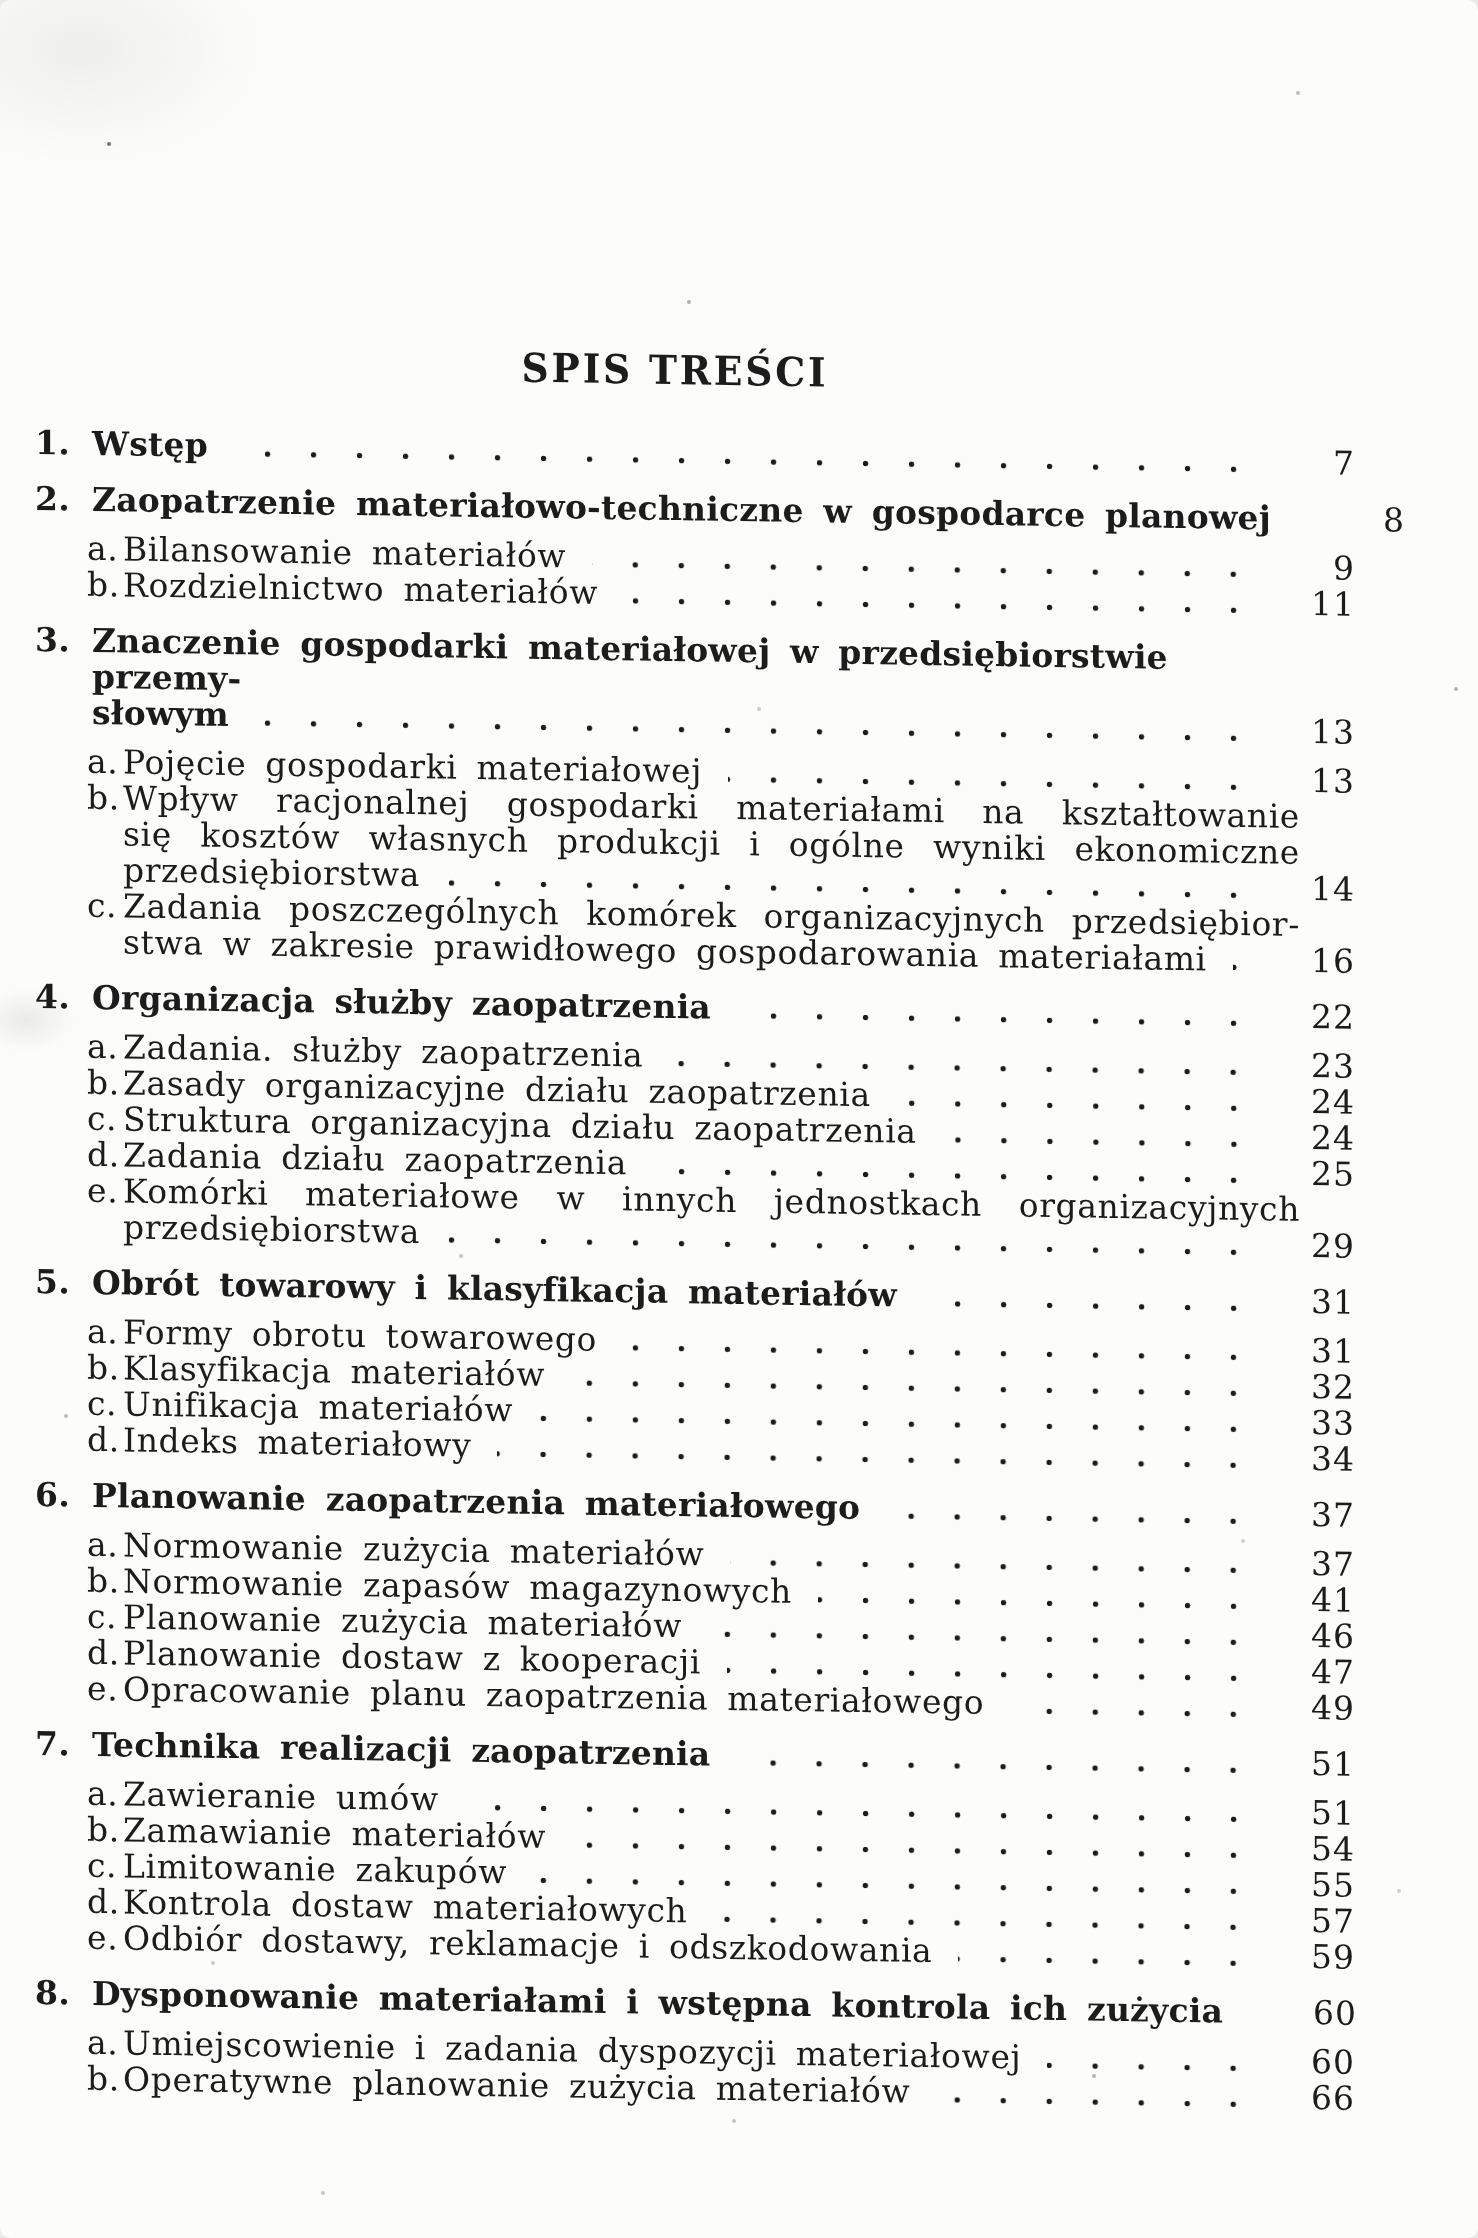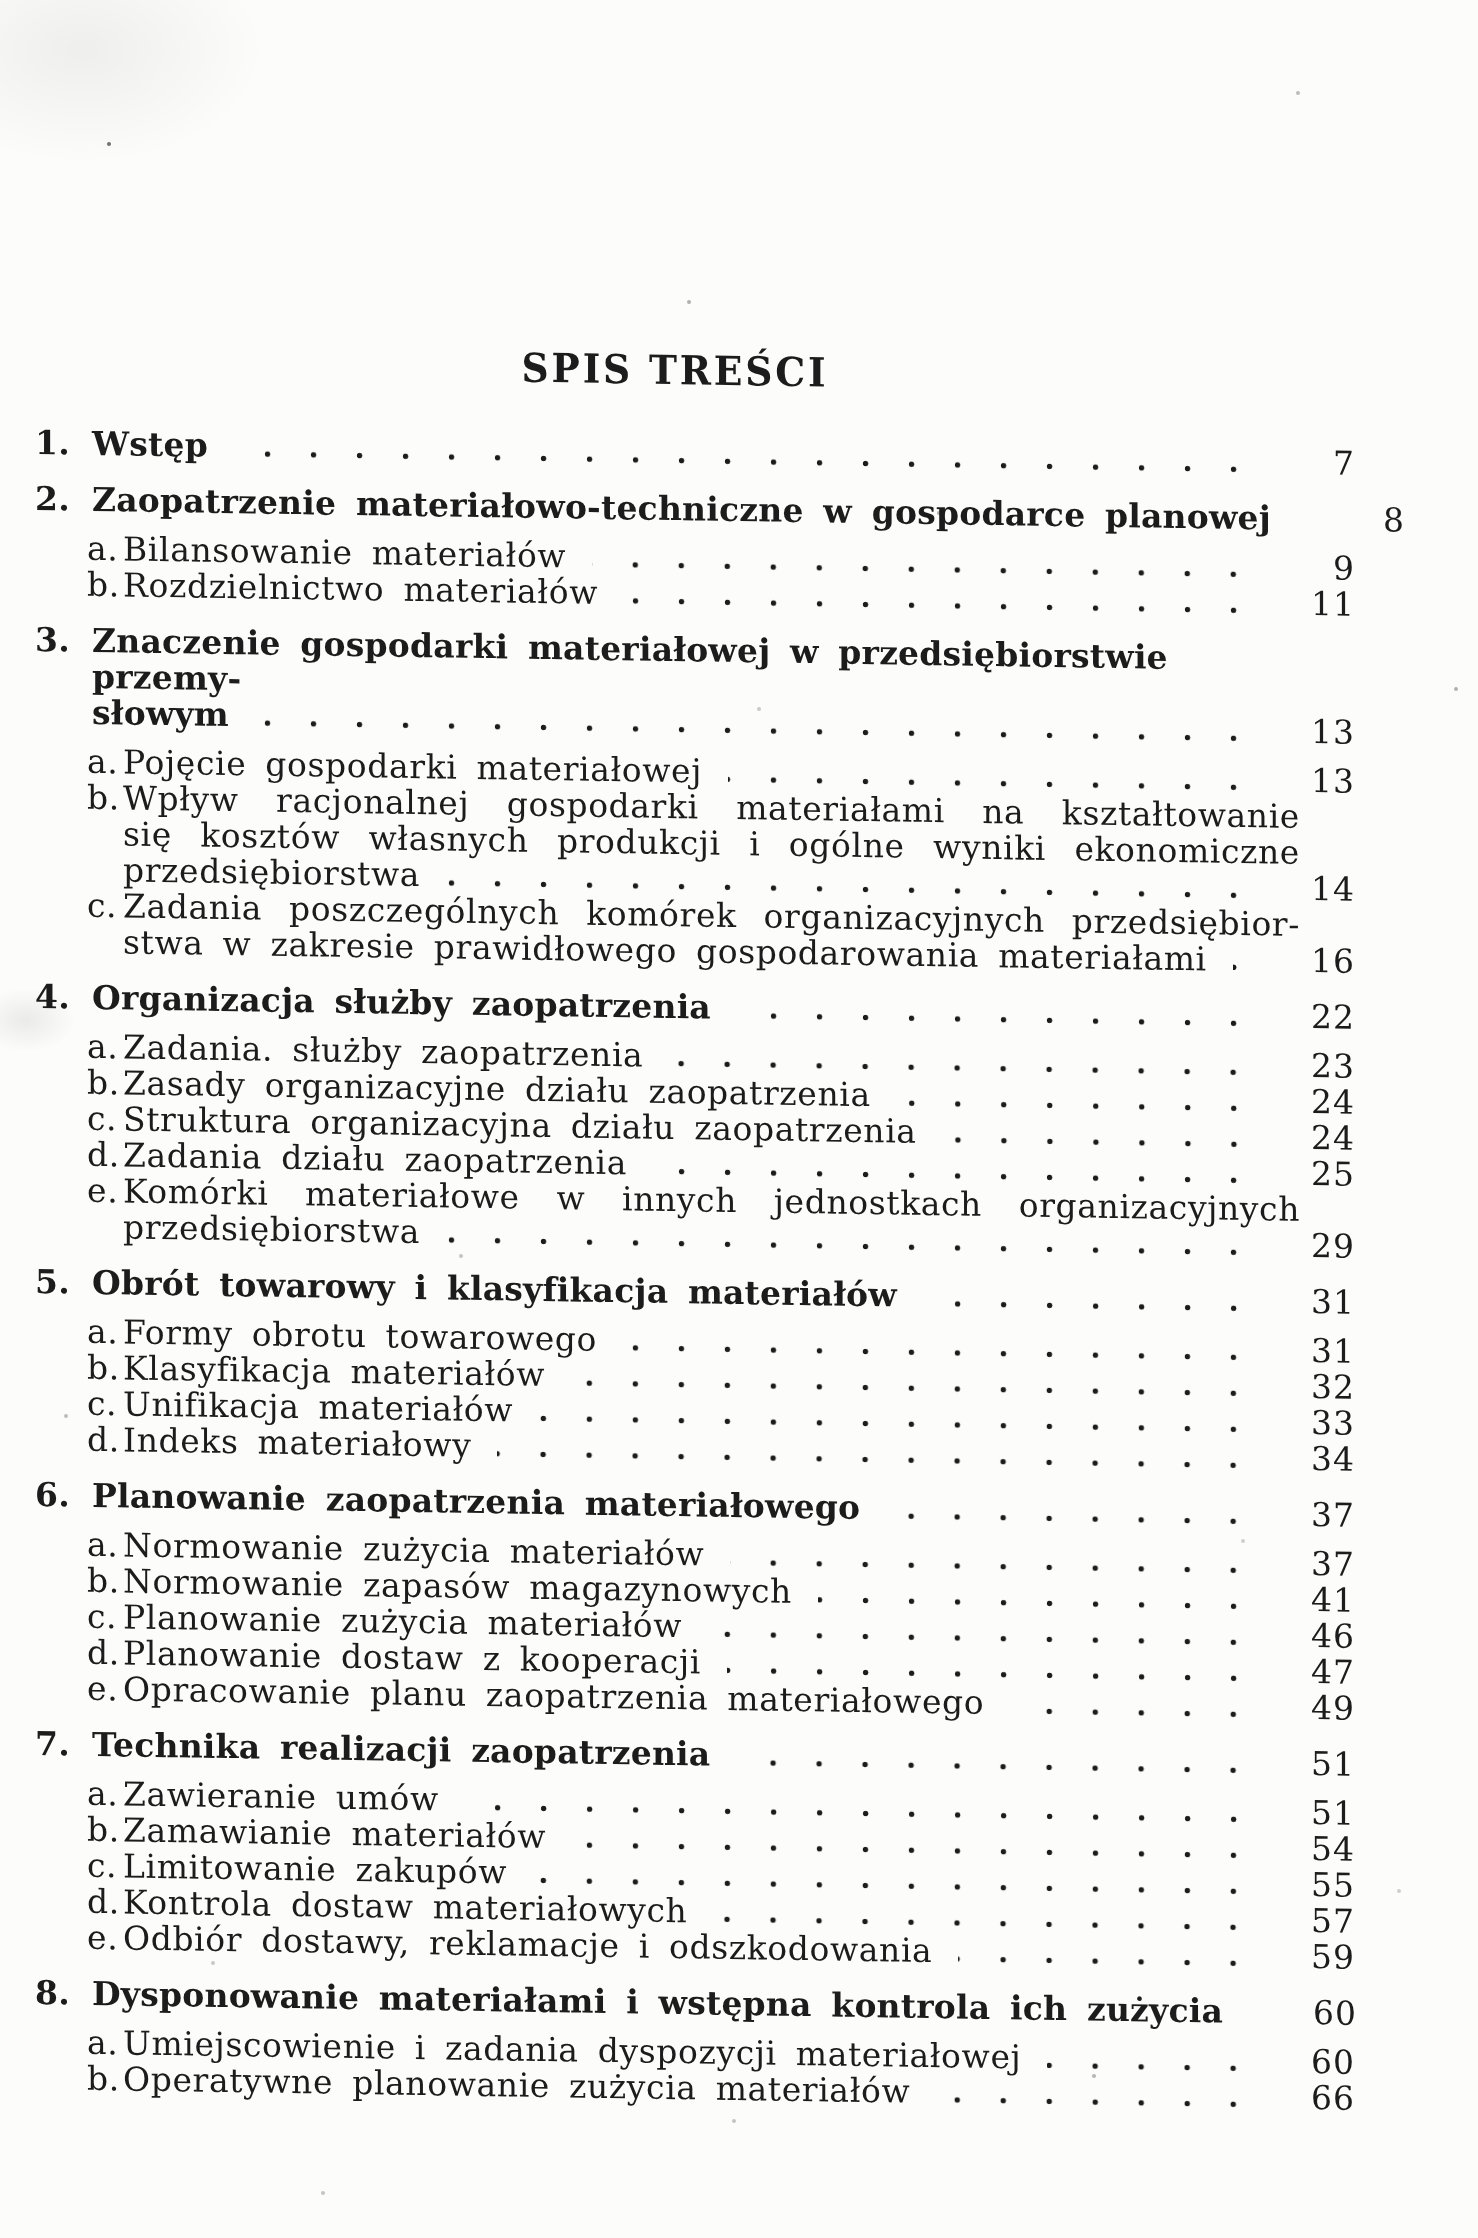--- a/index.html
+++ b/index.html
@@ -4,20 +4,21 @@
 <style>
   html,body{margin:0;padding:0;background:#e9e9e6;}
   .page{
     position:relative;
     width:1478px;height:2238px;
     margin:0 auto;
     background:#fcfcfa;
     overflow:hidden;
     font-family:"DejaVu Serif","Liberation Serif",serif;
     color:var(--ink,#1c1c1c);
+    border-radius:10px;
   }
   .smudge-tl{
     position:absolute;left:-30px;top:-20px;width:320px;height:200px;
     background:radial-gradient(ellipse at 35% 35%, rgba(0,0,0,0.055), rgba(0,0,0,0) 62%);
   }
   .smudge-left{
     position:absolute;left:-10px;top:985px;width:90px;height:70px;
     background:radial-gradient(ellipse at 40% 50%, rgba(0,0,0,0.07), rgba(0,0,0,0) 65%);
   }
   .specks{position:absolute;left:0;top:0;width:2px;height:2px;border-radius:50%;

